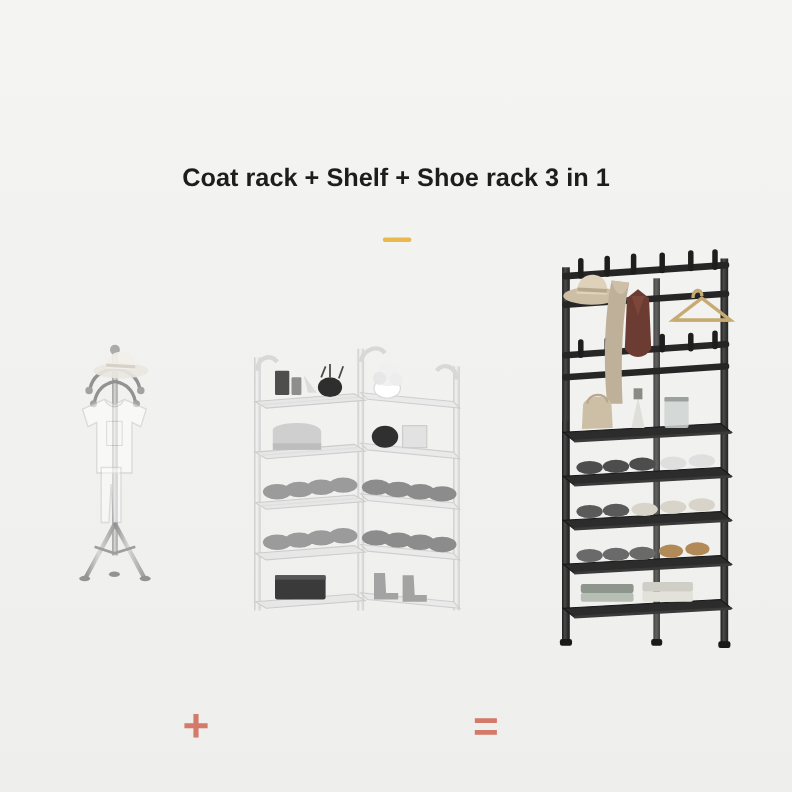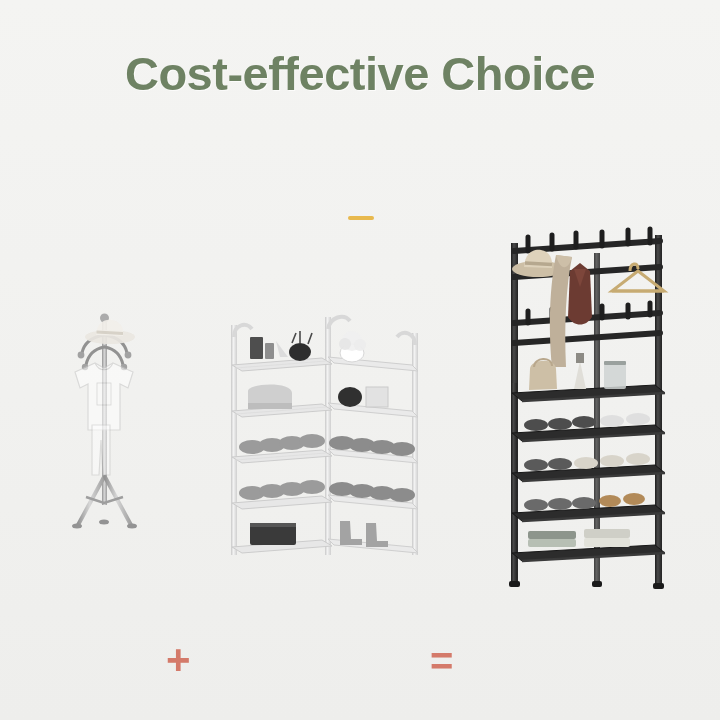--- a/index.html
+++ b/index.html
@@ -73,22 +73,22 @@
     left: 430px;
     top: 416px;
     font-size: 40px;
   }
 </style>
 </head>
 <body>
 
 <div class="page">
 
-  <div class="headline">Cost-effective Choice</div>
-
+
+  <div class="subhead">Coat rack + Shelf + Shoe rack 3 in 1</div>
 
   <div class="divider"></div>
 
   <div class="scene">
     <svg width="720" height="400" viewBox="0 0 720 400">
       <defs>
         <linearGradient id="gmet" x1="0" y1="0" x2="1" y2="0">
           <stop offset="0%" stop-color="#8e8e8e"></stop>
           <stop offset="45%" stop-color="#d6d6d6"></stop>
           <stop offset="100%" stop-color="#9b9b9b"></stop>

